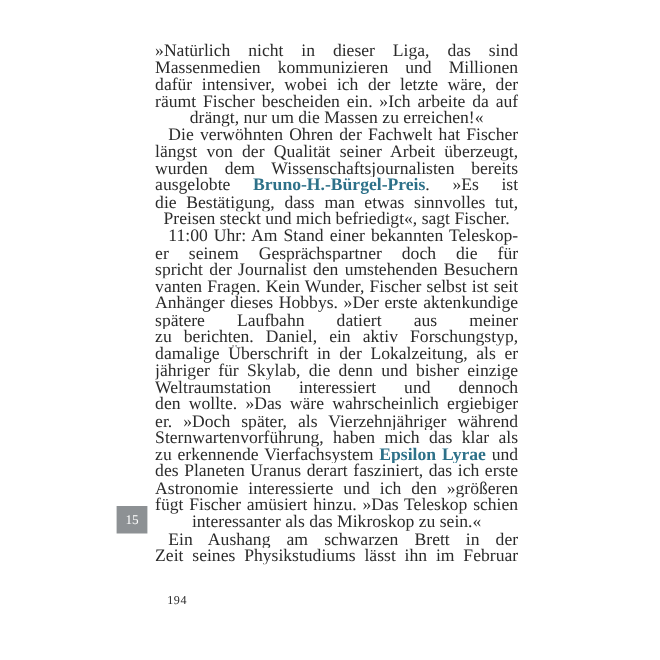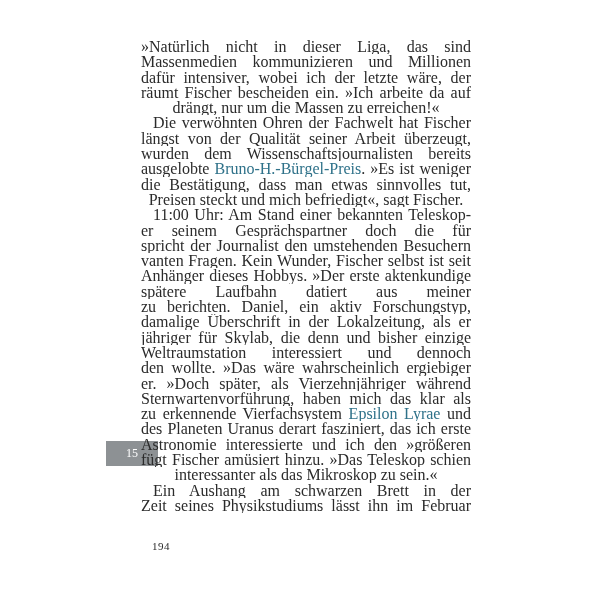--- a/index.html
+++ b/index.html
@@ -25,26 +25,26 @@
     text-align:center;
   }
   .line.j{
     white-space:normal;
     text-align:justify;
     text-align-last:justify;
   }
   .line.indent{ text-indent:12px; }
   .hl{
     color:var(--hl,#2e7189);
-    font-weight:normal;
+    font-weight:bold;
   }
   .badge{
     position:absolute;
-    left:106px;top:441px;
-    width:52px;height:25px;
+    left:106px;top:460px;
+    width:28px;height:25px;
     background:var(--badge-bg,#8d9194);
     color:var(--badge-ink,#ffffff);
     display:flex;align-items:center;justify-content:center;
     font-size:12px;
   }
   .pagenum{
     position:absolute;
     left:152px;top:540px;
     font-size:11px;
     color:var(--ink,#2b2b2b);

